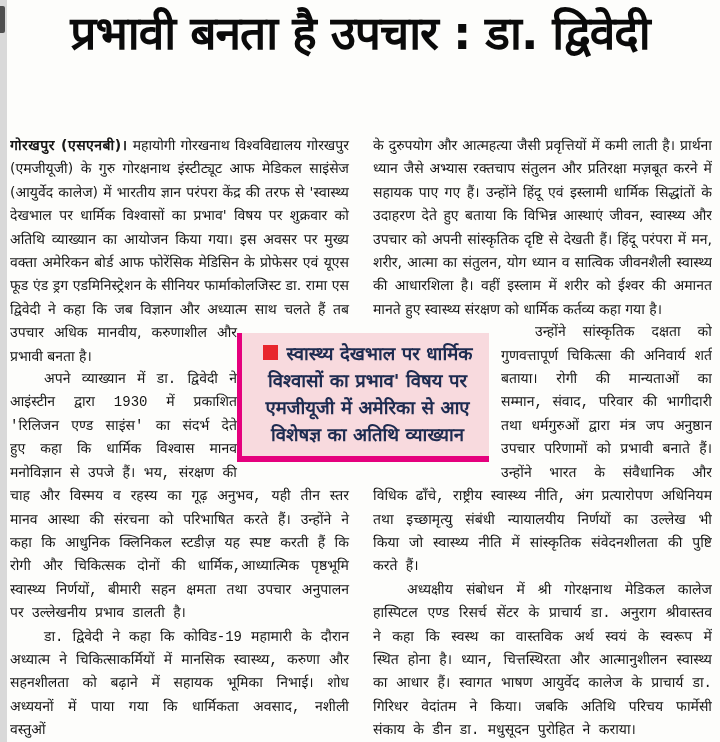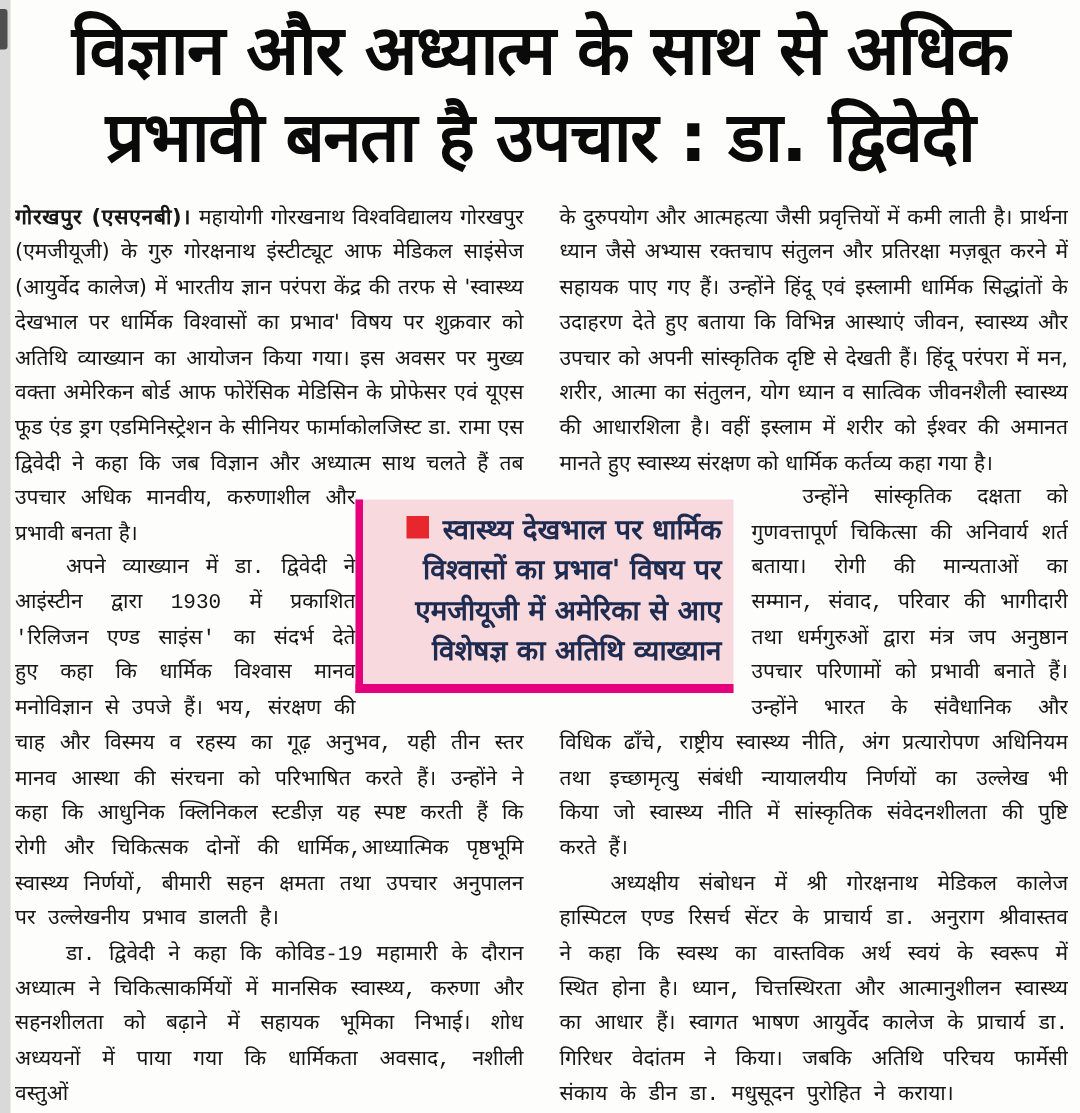--- a/index.html
+++ b/index.html
@@ -71,38 +71,37 @@
   
   .pull-quote {
     position: absolute;
     left: 237px; top: 333px;
     width: 252px; height: 129px;
     box-sizing: border-box;
     padding: 7px 8px 4px 12px;
     font-weight: bold;
     font-size: 18.5px;
     line-height: 27px;
-    text-align: right;
+    text-align: center;
   }
   .bullet {
     display: inline-block;
     width: 15px; height: 15px;
     margin-right: 9px;
   }
 </style>
 </head>
 <body>
 
 <div class="page">
 
   <div class="scan-edge"></div>
   <div class="scan-mark"></div>
 
   <h1 class="headline">
-    <span class="hl-line">विज्ञान और अध्यात्म के साथ से अधिक</span>
     <span class="hl-line">प्रभावी बनता है उपचार : डा. द्विवेदी</span>
   </h1>
 
   <div class="body-area">
 
     <div class="col col-left">
       <div class="push-r1"></div>
       <div class="push-r2"></div>
       <p class="para"><strong class="dateline">गोरखपुर (एसएनबी)।</strong> <span>महायोगी गोरखनाथ विश्वविद्यालय गोरखपुर (एमजीयूजी) के गुरु गोरक्षनाथ इंस्टीट्यूट आफ मेडिकल साइंसेज (आयुर्वेद कालेज) में भारतीय ज्ञान परंपरा केंद्र की तरफ से 'स्वास्थ्य देखभाल पर धार्मिक विश्वासों का प्रभाव' विषय पर शुक्रवार को अतिथि व्याख्यान का आयोजन किया गया। इस अवसर पर मुख्य वक्ता अमेरिकन बोर्ड आफ फोरेंसिक मेडिसिन के प्रोफेसर एवं यूएस फूड एंड ड्रग एडमिनिस्ट्रेशन के सीनियर फार्माकोलजिस्ट डा. रामा एस द्विवेदी ने कहा कि जब विज्ञान और अध्यात्म साथ चलते हैं तब उपचार अधिक मानवीय, करुणाशील और प्रभावी बनता है।</span></p>
       <p class="para indent">अपने व्याख्यान में डा. द्विवेदी ने आइंस्टीन द्वारा 1930 में प्रकाशित 'रिलिजन एण्ड साइंस' का संदर्भ देते हुए कहा कि धार्मिक विश्वास मानव मनोविज्ञान से उपजे हैं। भय, संरक्षण की चाह और विस्मय व रहस्य का गूढ़ अनुभव, यही तीन स्तर मानव आस्था की संरचना को परिभाषित करते हैं। उन्होंने ने कहा कि आधुनिक क्लिनिकल स्टडीज़ यह स्पष्ट करती हैं कि रोगी और चिकित्सक दोनों की धार्मिक,आध्यात्मिक पृष्ठभूमि स्वास्थ्य निर्णयों, बीमारी सहन क्षमता तथा उपचार अनुपालन पर उल्लेखनीय प्रभाव डालती है।</p>

